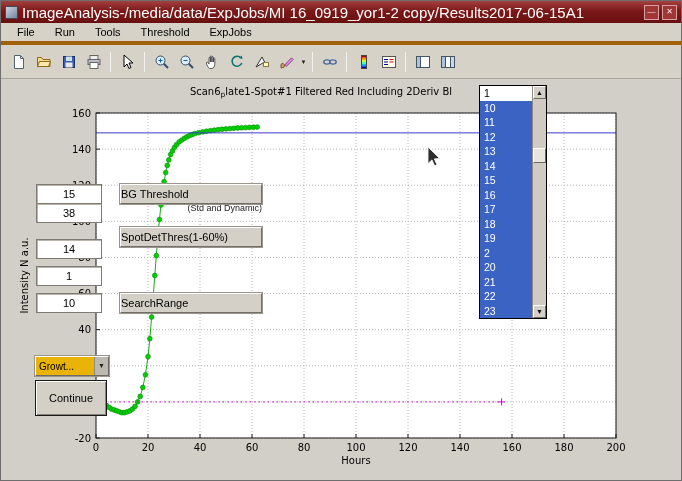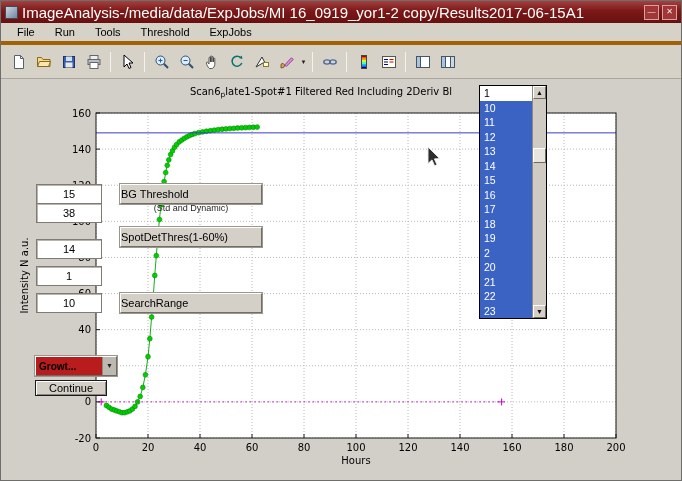--- a/index.html
+++ b/index.html
@@ -41,28 +41,28 @@
 
   
   .ctl-value { position:absolute; left:35px; width:66px; height:20px; background:#fff;
                border:1px solid #7f7b74; box-shadow:inset 1px 1px 0 #b9b5ad;
                text-align:center; font-size:11px; font-family:"Liberation Sans",sans-serif; z-index:2; }
   .ctl-btn { position:absolute; left:119px; width:142px; height:20px; background:#d4d0c8;
              border:1px solid; border-color:#ffffff #726e66 #726e66 #ffffff;
              box-shadow:0 0 0 1px #9a968e; font-size:11px; color:#000;
              line-height:18px; z-index:2; }
   .ctl-note { position:absolute; left:119px; width:142px; top:124px; font-size:9px;
-              color:#1d1d1d; text-align:center; z-index:1; }
-  .growth-select { position:absolute; left:34px; top:277px; width:82px; height:20px;
-                   background:#b91c1c; border:1px solid; border-color:#fff #6e6a62 #6e6a62 #fff;
-                   box-shadow:0 0 0 1px #9a968e; display:flex; align-items:center; z-index:2;font-weight:bold; }
+              color:#1d1d1d; text-align:right; z-index:1; }
+  .growth-select { position:absolute; left:34px; top:277px; width:74px; height:20px;
+                   background:#eab308; border:1px solid; border-color:#fff #6e6a62 #6e6a62 #fff;
+                   box-shadow:0 0 0 1px #9a968e; display:flex; align-items:center; z-index:2; }
   .gs-label { flex:1; font-size:10px; padding-left:3px; white-space:nowrap; overflow:hidden; }
   .gs-arrow { width:14px; height:18px; background:#bdb9b1; border-left:1px solid #8e8a82;
               font-size:7px; line-height:18px; text-align:center; color:#222; }
-  .continue-btn { position:absolute; left:34px; top:301px; width:72px; height:16px;
+  .continue-btn { position:absolute; left:34px; top:301px; width:72px; height:36px;
                   background:#d4d0c8; border:1px solid #1a1a1a;
                   box-shadow:inset 1px 1px 0 #fff, inset -1px -1px 0 #8a867e;
                   font-size:11px; font-family:"Liberation Sans",sans-serif; z-index:2; }
 
   
   .listbox { position:absolute; left:478px; top:6px; width:68px; height:234px;
              background:#fff; border:1px solid #000; z-index:5; }
   .list-items { position:absolute; top:0; left:0; right:14px; bottom:0; overflow:hidden; }
   .list-item { height:14.5px; font-size:10.5px; line-height:14.5px; padding-left:4px; color:#000; background:#fff; }
   .list-item.sel { background:#3b63c3; color:#fff; }

